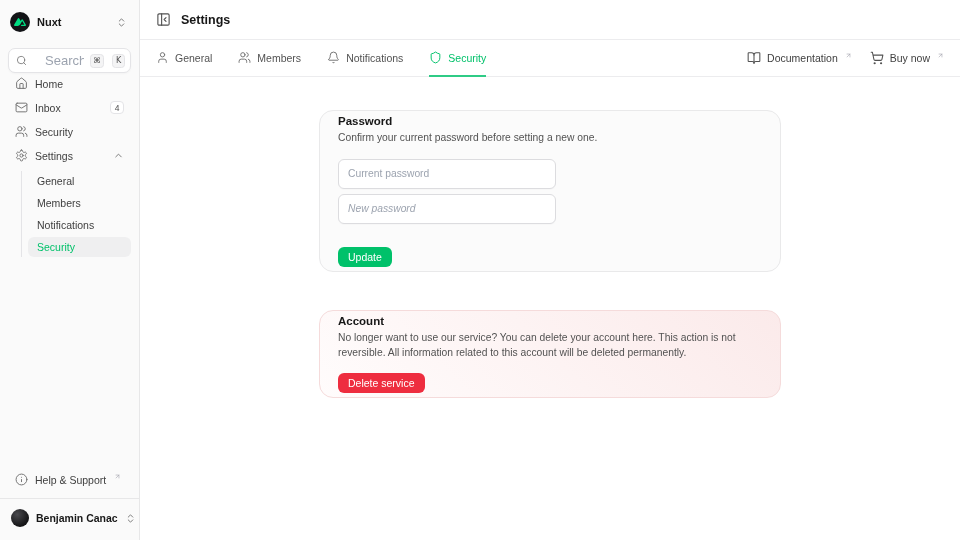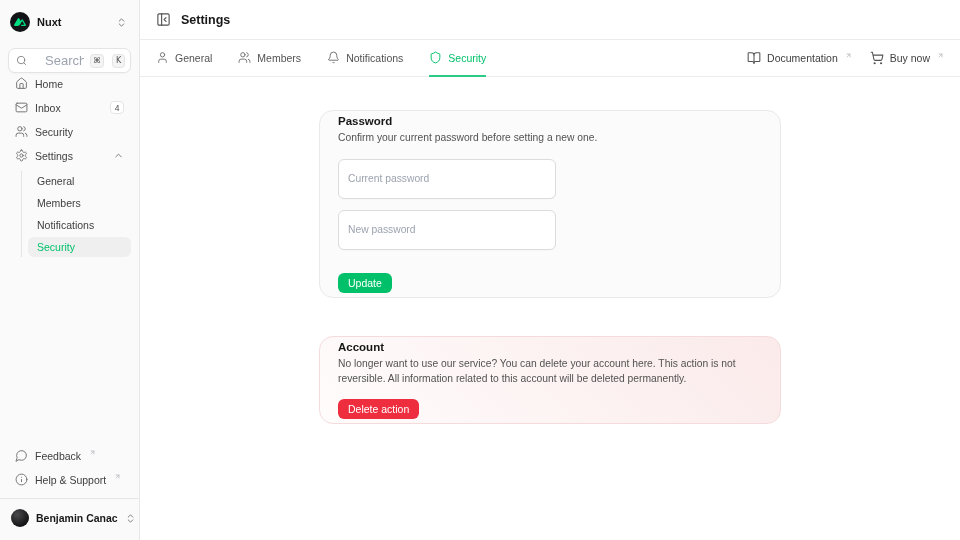--- a/index.html
+++ b/index.html
@@ -92,26 +92,26 @@
 
   .content { flex:1; overflow:auto; padding:33px 0 20px; }
   .card {
     width:462px; margin:0 auto; border-radius:14px; padding:4px 18px;
     background:#fbfbfb; border:1px solid #e9e9ea;
   }
   .card-title { font-size:11.5px; font-weight:700; color:#171717; margin-bottom:4px; }
   .card-desc { font-size:10.3px; color:#525252; line-height:1.45; }
   .pw-form { margin-top:13px; display:flex; flex-direction:column; align-items:flex-start; }
   .pw-input {
-    width:218px; height:40px; background:#fff; border:1px solid #dcdcdf; border-radius:6px;
+    width:218px; height:30px; background:#fff; border:1px solid #dcdcdf; border-radius:6px;
     padding:0 9px; font:inherit; font-size:10.3px; color:#171717; outline:none;
     box-shadow:0 1px 1px rgba(0,0,0,.02);
   }
   .pw-input::placeholder { color:#9ca3af; }
-  .pw-input + .pw-input { margin-top:11px; }
+  .pw-input + .pw-input { margin-top:5px;font-style:italic; }
   .btn {
     border:none; font:inherit; font-size:10.5px; font-weight:500; color:#fff;
     border-radius:6px; padding:4px 10px; cursor:pointer; display:inline-block;
   }
   .btn-primary { background:#00c16a; margin-top:23px; }
   .btn-danger  { background:#ee2d3f; margin-top:12px; }
 
   .card-danger {
     margin-top:38px;
     background:linear-gradient(45deg, #fffcfc 0%, #fbeaea 100%);
@@ -198,30 +198,20 @@
         </div>
       <div class="subnav-item active">
           <span>Security</span>
         </div>
     </div>
   </nav>
 
   <div class="sidebar-footer">
     <div class="nav-item">
       <svg class="ic" viewBox="0 0 24 24">
-          <path d="M7.9 20A9 9 0 1 0 4 16.1L2 22Z"></path>
-        </svg>
-      <span>Feedback</span>
-      <svg class="ext" viewBox="0 0 24 24">
-          <path d="M7 7h10v10"></path>
-          <path d="M7 17 17 7"></path>
-        </svg>
-    </div>
-    <div class="nav-item">
-      <svg class="ic" viewBox="0 0 24 24">
           <circle cx="12" cy="12" r="10"></circle>
           <path d="M12 16v-4"></path>
           <path d="M12 8h.01"></path>
         </svg>
       <span>Help &amp; Support</span>
       <svg class="ext" viewBox="0 0 24 24">
           <path d="M7 7h10v10"></path>
           <path d="M7 17 17 7"></path>
         </svg>
     </div>
@@ -317,17 +307,17 @@
       <div class="pw-form">
         <input class="pw-input" type="password" placeholder="Current password" style="">
         <input class="pw-input" type="password" placeholder="New password" style="">
         <button class="btn btn-primary">Update</button>
       </div>
     </section>
 
     <section class="card card-danger">
       <div class="card-title">Account</div>
       <div class="card-desc">No longer want to use our service? You can delete your account here. This action is not reversible. All information related to this account will be deleted permanently.</div>
-      <button class="btn btn-danger">Delete action</button>
+      <button class="btn btn-danger">Delete service</button>
     </section>
 
   </div>
 </main>
 
 </body></html>

